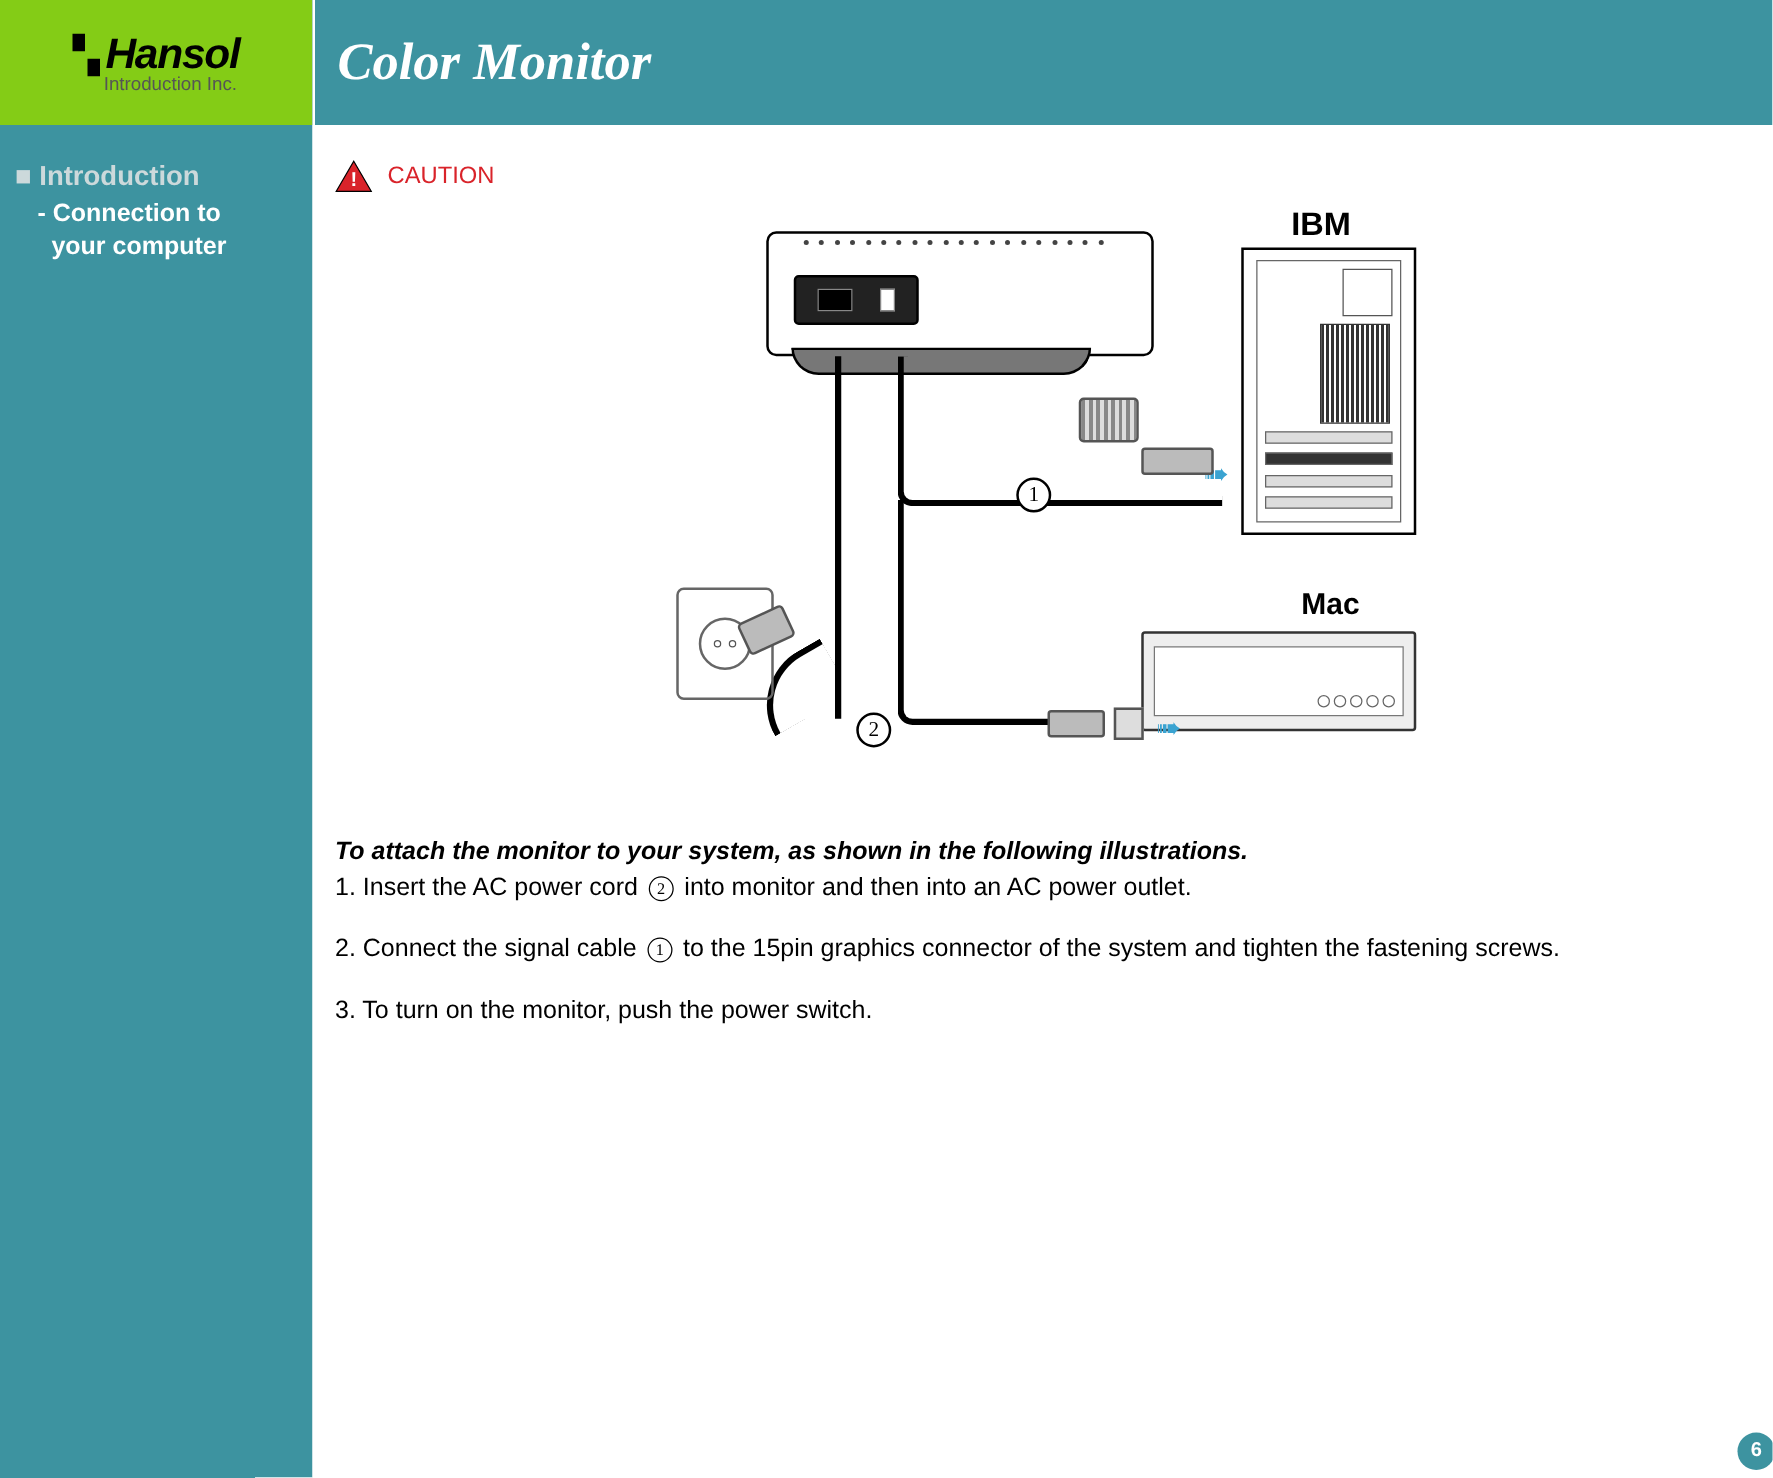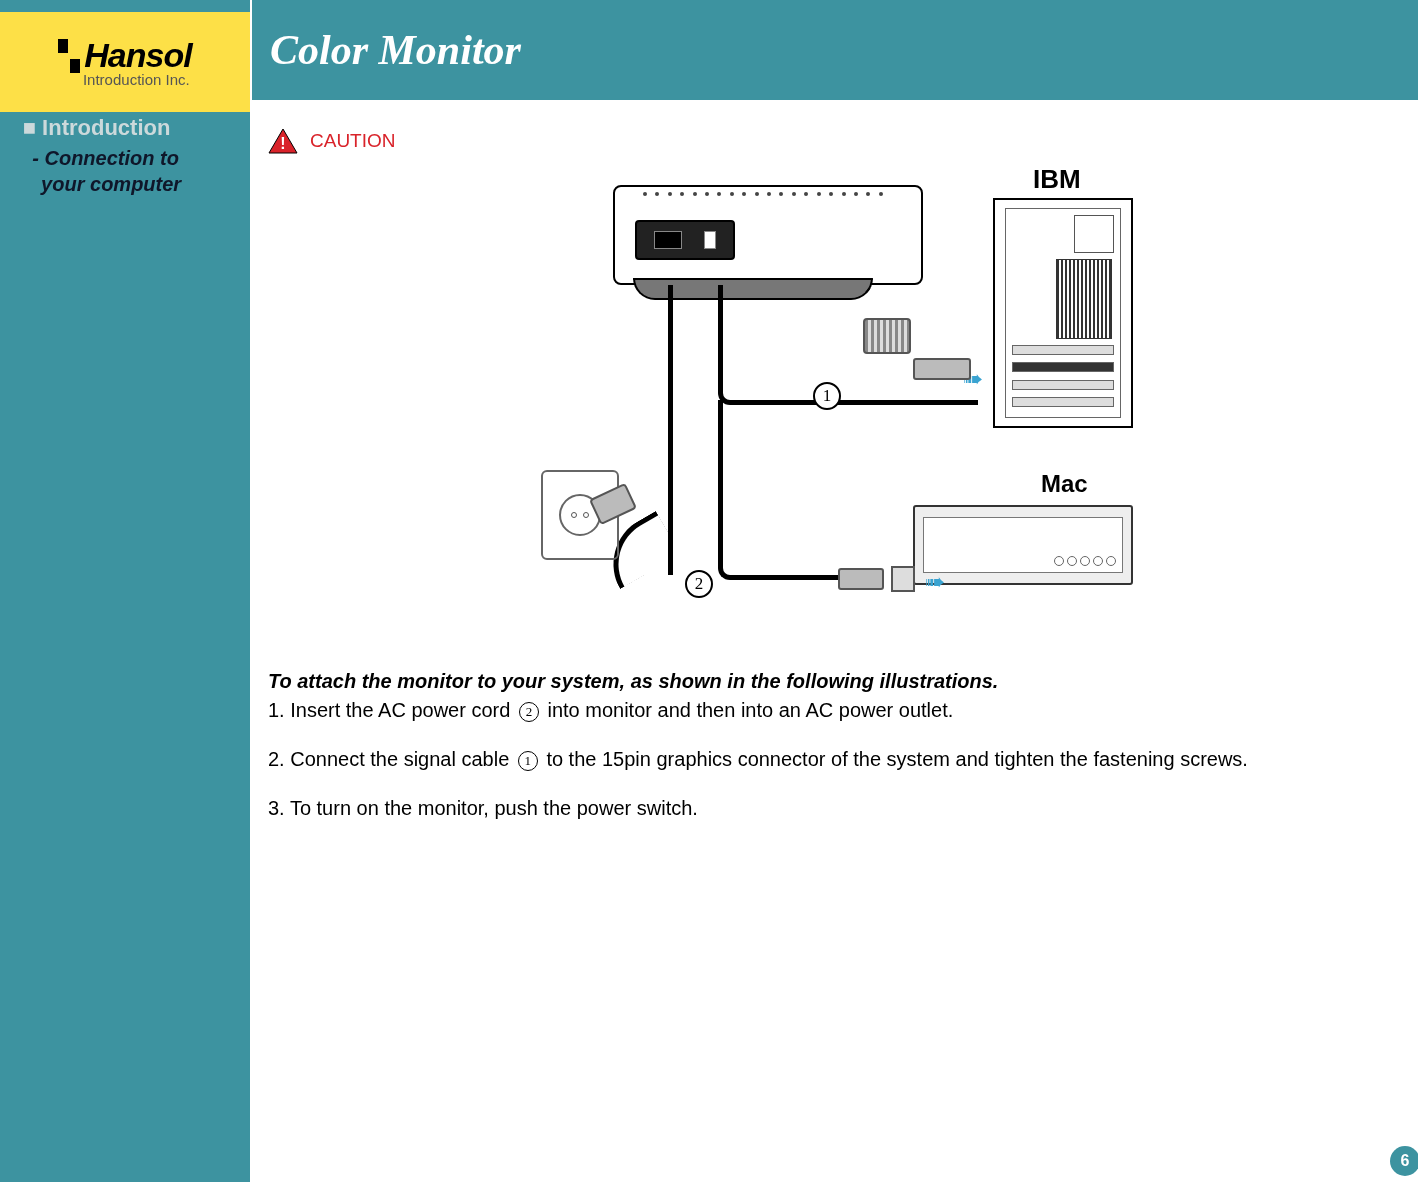--- a/index.html
+++ b/index.html
@@ -13,24 +13,24 @@
   }
   .sidebar {
     position: absolute;
     left: 0; top: 0;
     width: 250px;
     height: 100%;
     background: #3d93a0;
   }
   .logo-box {
     position: absolute;
-    left: 0; top: 12px;
+    left: 0; top: 0;
     width: 250px;
     height: 100px;
-    background: #fde047;
+    background: #84cc16;
     display: flex;
     align-items: center;
     justify-content: center;
   }
   .logo {
     display: flex;
     flex-direction: column;
     align-items: flex-start;
   }
   .logo-top {
@@ -86,40 +86,38 @@
     position: absolute;
     left: 250px;
     top: 0;
     width: 2px;
     height: 100%;
     background: #fff;
   }
   .nav {
     position: absolute;
     left: 12px;
-    top: 115px;
+    top: 128px;
     color: #fff;
-    text-align: center;
   }
   .nav-section {
     font-size: 22px;
     font-weight: bold;
     color: #ccd9db;
     margin-bottom: 4px;
   }
   .nav-section::before {
     content: "■ ";
   }
   .nav-item {
     font-size: 20px;
     font-weight: bold;
-    color: #0f172a;
+    color: #ffffff;
     margin-left: 18px;
     line-height: 1.3;
-    font-style: italic;
   }
   .content {
     position: absolute;
     left: 268px;
     top: 128px;
     right: 20px;
   }
   .caution-row {
     display: flex;
     align-items: center;

